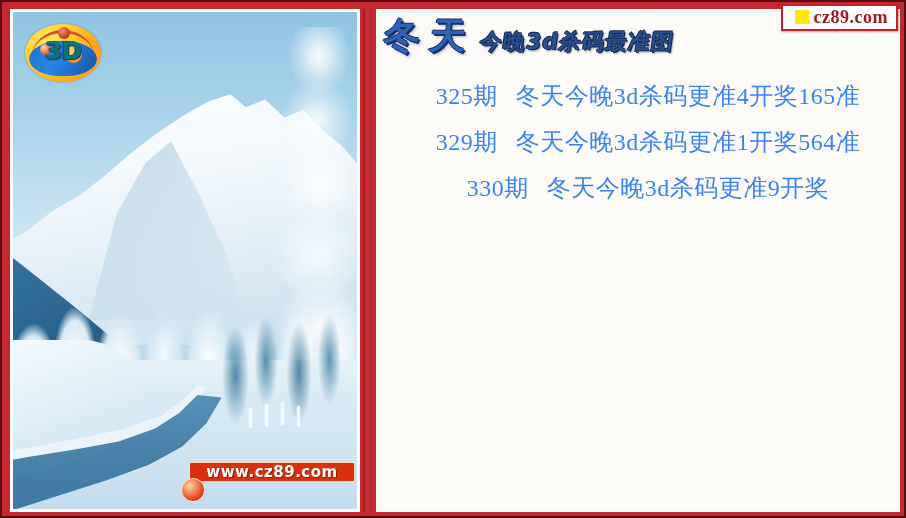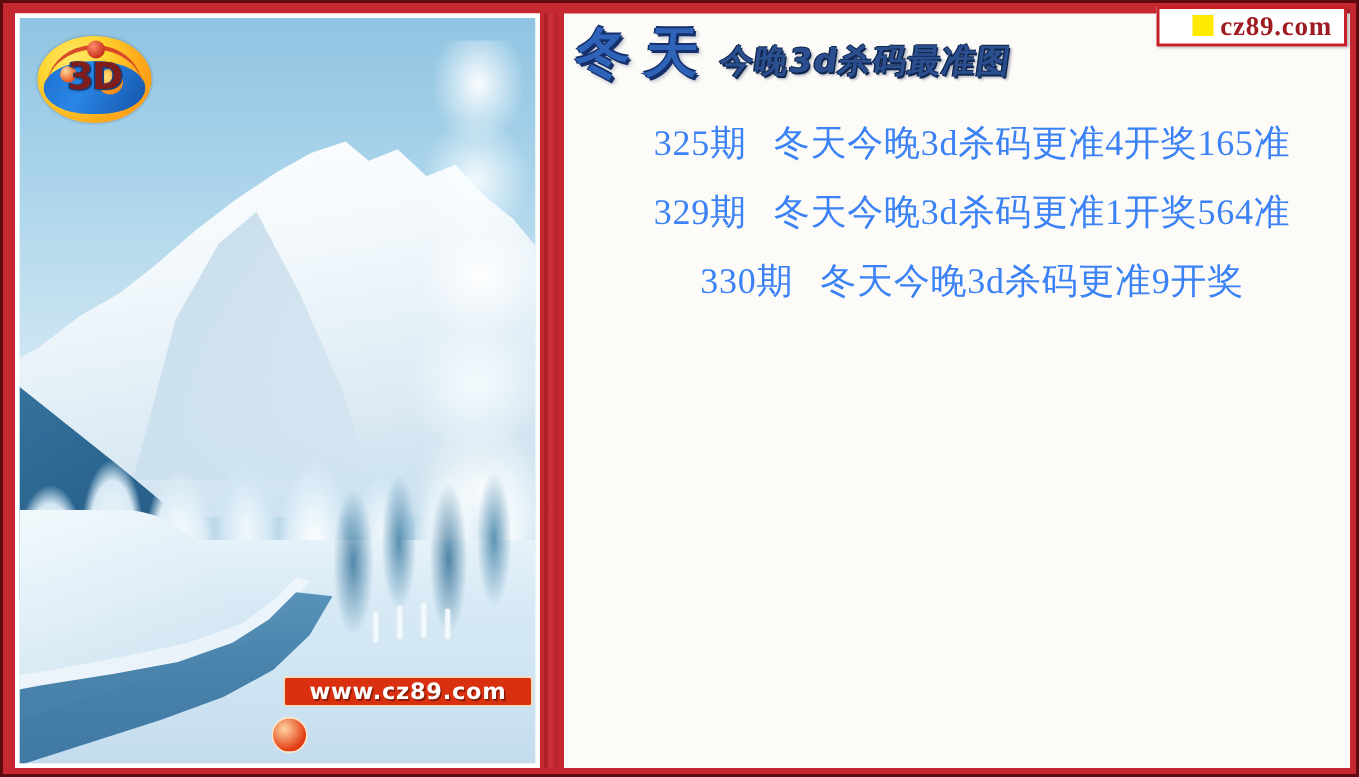--- a/index.html
+++ b/index.html
@@ -152,40 +152,40 @@
     position:absolute;left:6px;top:6px;width:64px;height:26px;
     border-top:3px solid #d94b27;border-radius:50%/100% 100% 0 0;
   }
   .logo-dot{
     position:absolute;left:33px;top:3px;width:12px;height:12px;border-radius:50%;
     background:radial-gradient(circle at 35% 32%,#ff8a6b,#c8301a 70%);
   }
   .logo-txt{
     position:absolute;left:0;top:12px;width:76px;text-align:center;
     font-family:"DejaVu Sans",sans-serif;font-weight:bold;font-size:25px;
-    color:#7f1d1d;letter-spacing:-1px;
+    color:#0f766e;letter-spacing:-1px;
     text-shadow:1px 1px 0 #0d3f82,-1px 0 0 #0d3f82,0 1px 2px rgba(0,0,0,.5);
   }
 
   
   #watermark{
     position:absolute;left:176px;top:438px;width:166px;height:62px;
   }
   .wm-main{
     font-family:"DejaVu Sans",sans-serif;
     font-weight:bold;font-size:33px;line-height:36px;
     letter-spacing:1px;
     color:#ffa21e;
     text-shadow:
       2px 0 0 #e03a12,-2px 0 0 #e03a12,0 2px 0 #e03a12,0 -2px 0 #e03a12,
       2px 2px 0 #c52b0c,3px 3px 2px rgba(0,0,0,.35);
     text-align:center;
   }
   .wm-url{
-    margin-top:1px;
+    margin-top:12px;
     background:#d9300f;
     border:1px solid #ffd9b0;
     border-radius:2px;
     color:#ffffff;
     font-family:"DejaVu Sans",sans-serif;
     font-weight:bold;font-size:15px;line-height:18px;
     text-align:center;letter-spacing:.5px;
     text-shadow:1px 1px 0 #8c1c06;
   }
   .wm-seal{
@@ -265,21 +265,21 @@
     text-align:right;
     margin-right:18px;
   }
   .row .body{display:inline-block;}
 
   
   #cz89-badge{
     position:absolute;right:6px;top:2px;
     background:#ffffff;
     border:2px solid #c8202a;
-    padding:1px 8px 2px 22px;
+    padding:1px 8px 2px 12px;
     display:flex;align-items:center;gap:5px;
     box-shadow:1px 1px 2px rgba(0,0,0,.3);
   }
   #cz89-swatch{
     width:14px;height:14px;background:#ffea00;display:block;
   }
   #cz89-text{
     font-family:"Liberation Serif","DejaVu Serif",serif;
     font-size:18px;line-height:20px;font-weight:bold;
     color:#9e1b22;letter-spacing:.5px;

